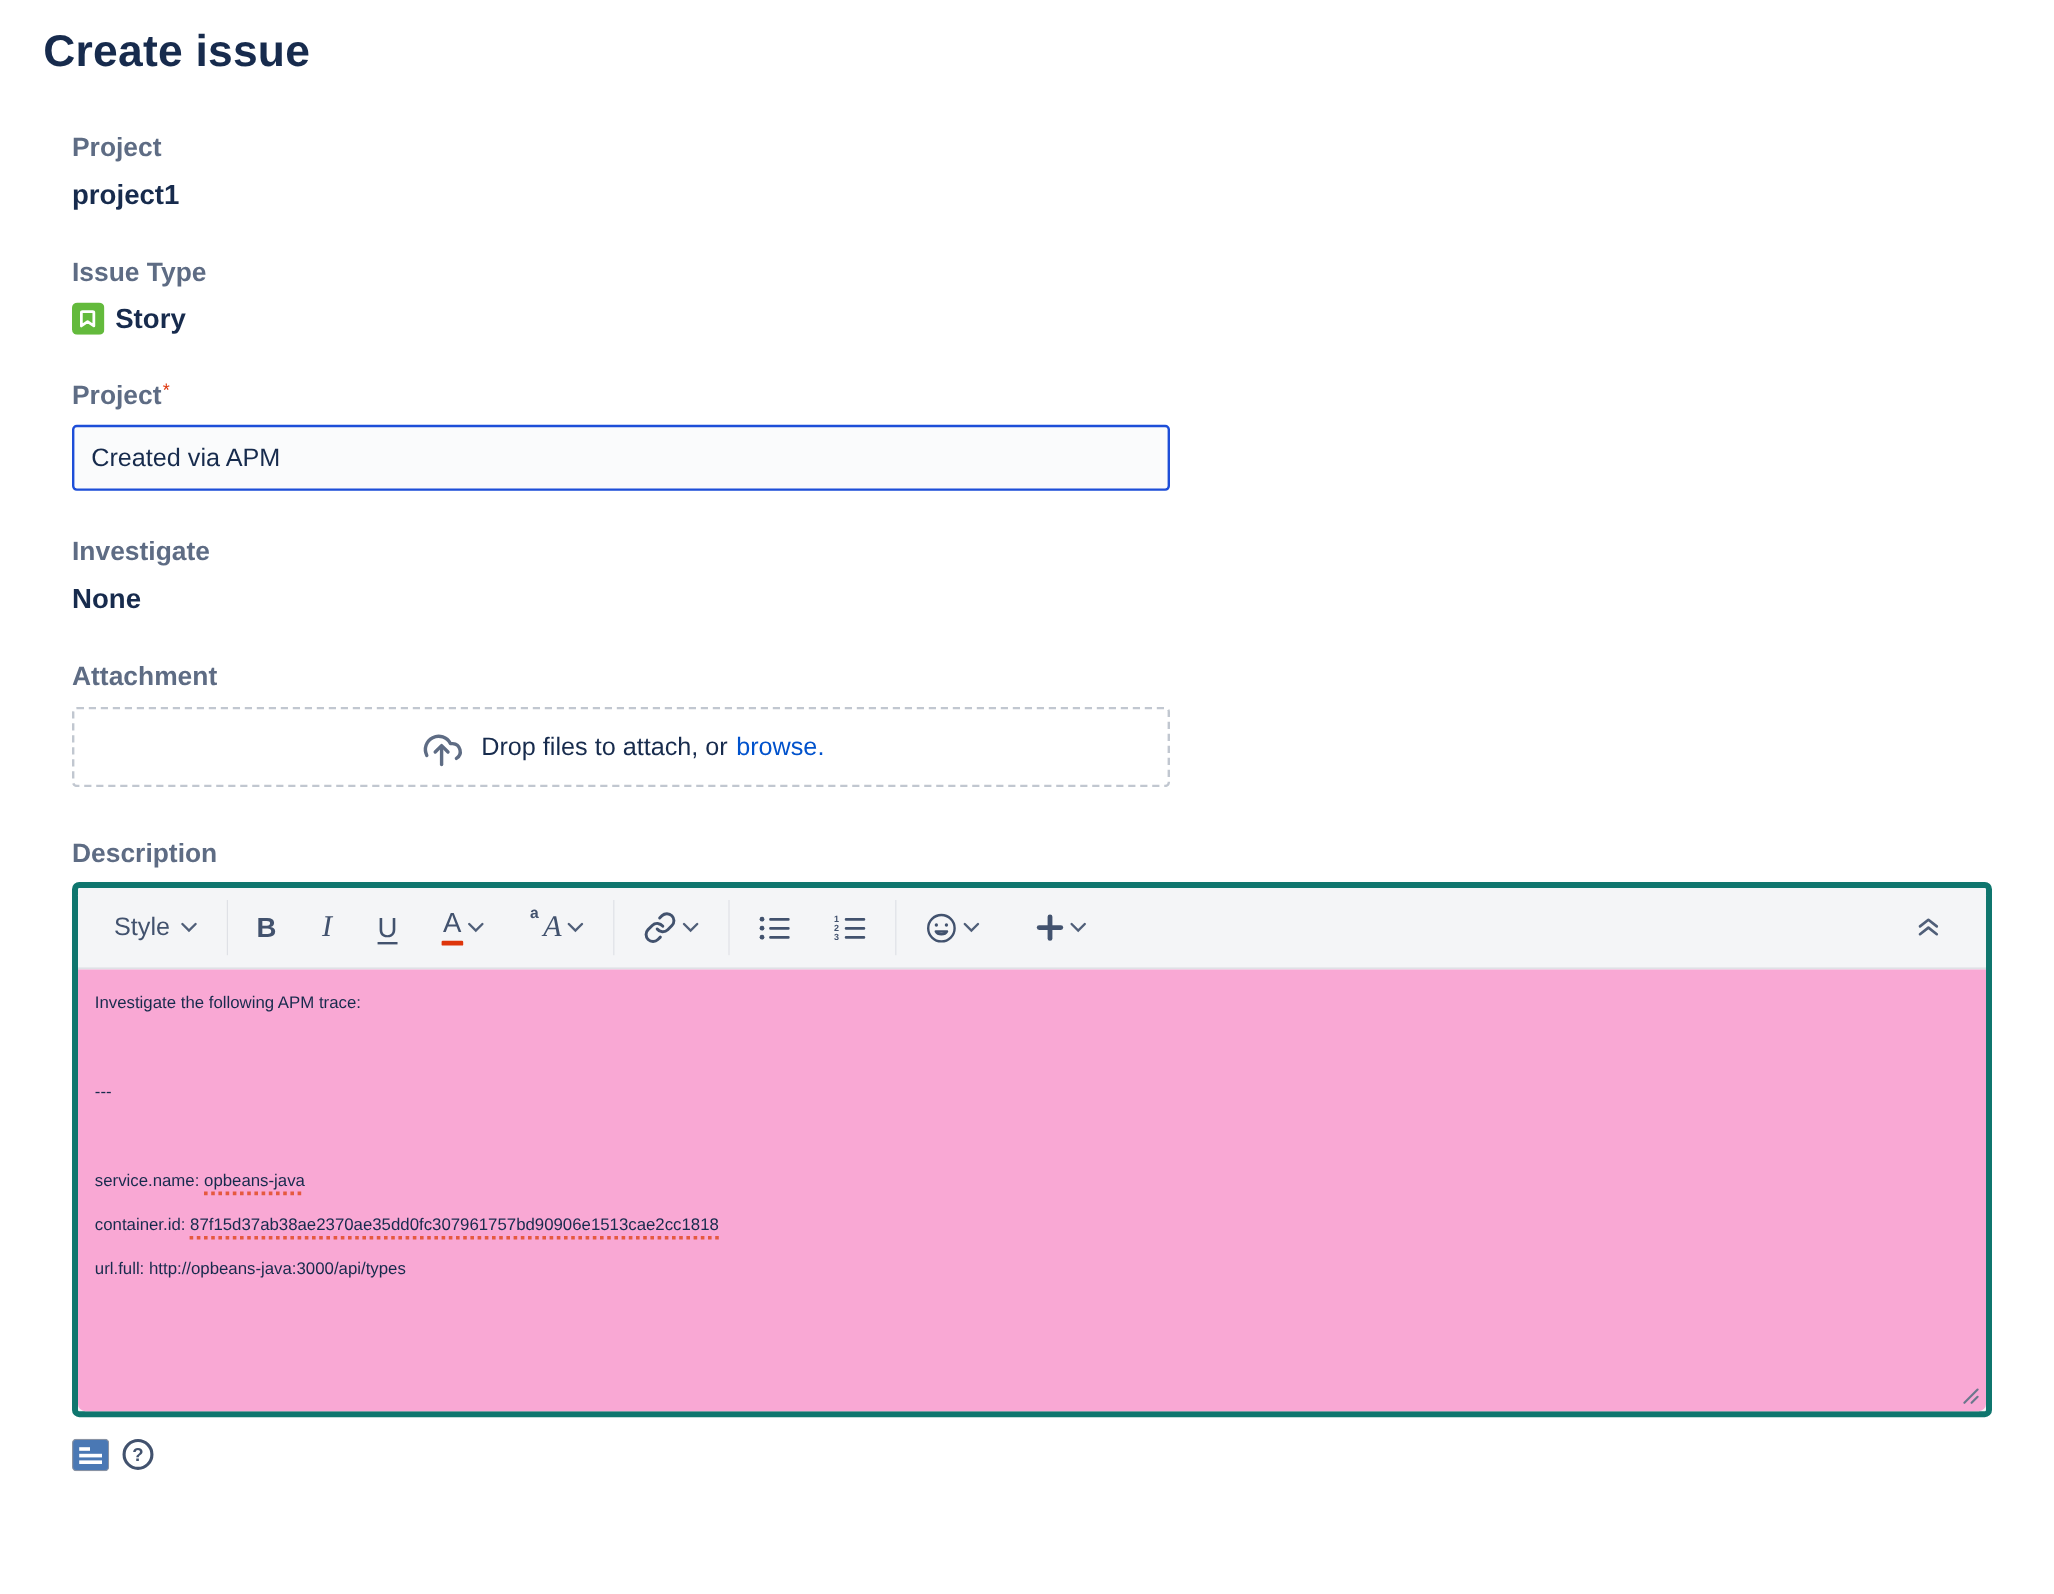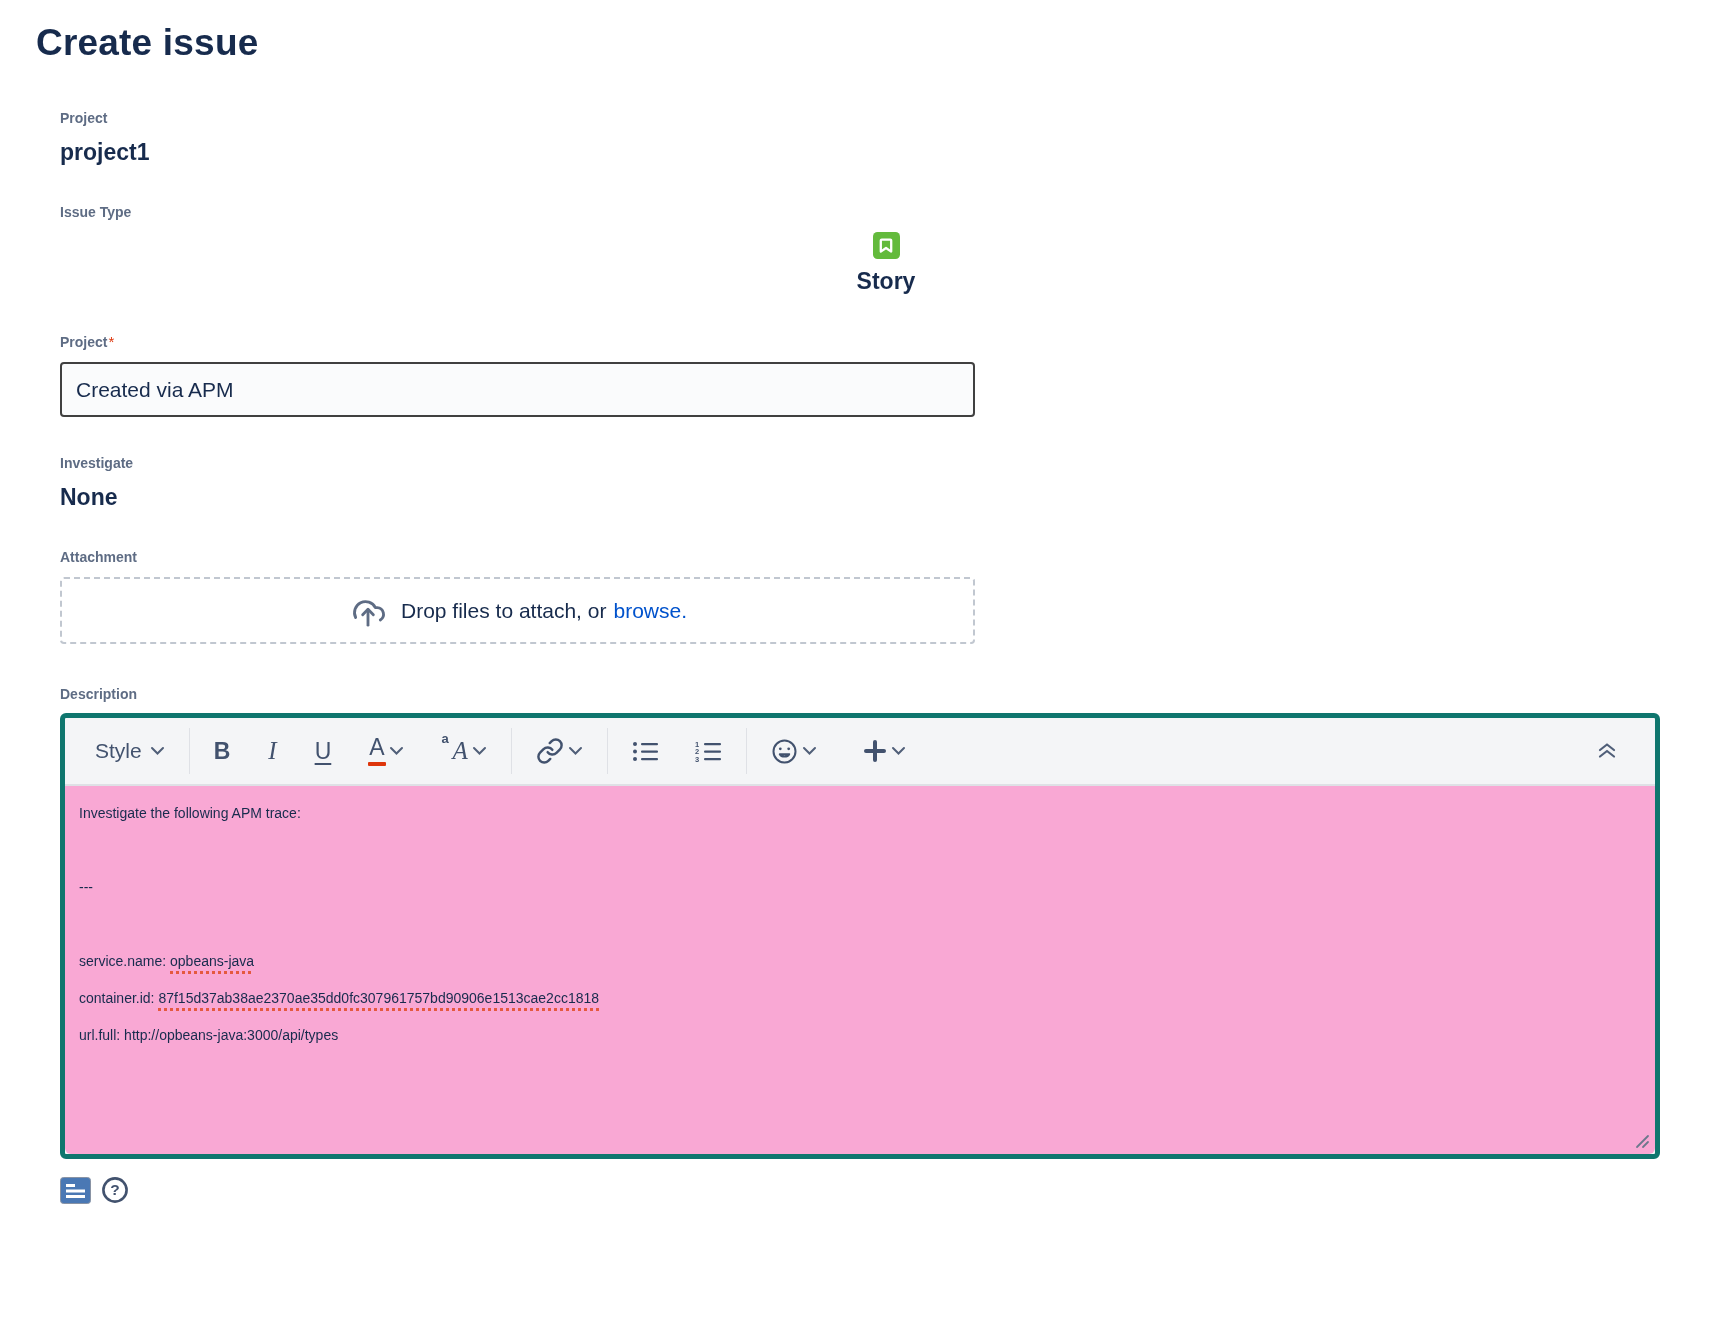--- a/index.html
+++ b/index.html
@@ -8,35 +8,35 @@
     width: 1712px; min-height: 1328px;
     font-family: "Liberation Sans", sans-serif;
     color: #172B4D;
     padding: 22px 0 0 36px;
   }
   .page-title {
     font-size: 37px; font-weight: 700; color: #172B4D; letter-spacing: 0.2px;
   }
   .form { margin-left: 24px; margin-top: 46px; }
   .field-label {
-    font-size: 14px; font-weight: 700; color: #5E6C84;
+    font-size: 22px; font-weight: 700; color: #5E6C84;
   }
   .required { color: #DE350B; font-size: 15px; vertical-align: top; margin-left: 1px; }
   .value-bold { font-size: 23px; font-weight: 700; color: #172B4D; }
   .mt-sm { margin-top: 13px; }
   .mt-field { margin-top: 38px; }
 
-  .issuetype-row { display: flex; align-items: center; gap: 9px; margin-top: 12px; flex-direction: column; }
+  .issuetype-row { display: flex; align-items: center; gap: 9px; margin-top: 12px; }
   .story-badge { width: 27px; height: 27px; display: block; }
 
   .summary-input {
     margin-top: 11px;
     width: 915px; height: 55px;
     background: #FAFBFC;
-    border: 2px solid #404040; border-radius: 4px;
+    border: 2px solid #1d4ed8; border-radius: 4px;
     font-family: "Liberation Sans", sans-serif;
     font-size: 21px; color: #172B4D;
     padding: 0 14px; outline: none;
   }
 
   .dropzone {
     margin-top: 12px;
     width: 915px; height: 67px;
     border: 2px dashed #C1C7D0; border-radius: 4px;
     display: flex; align-items: center; justify-content: center;

